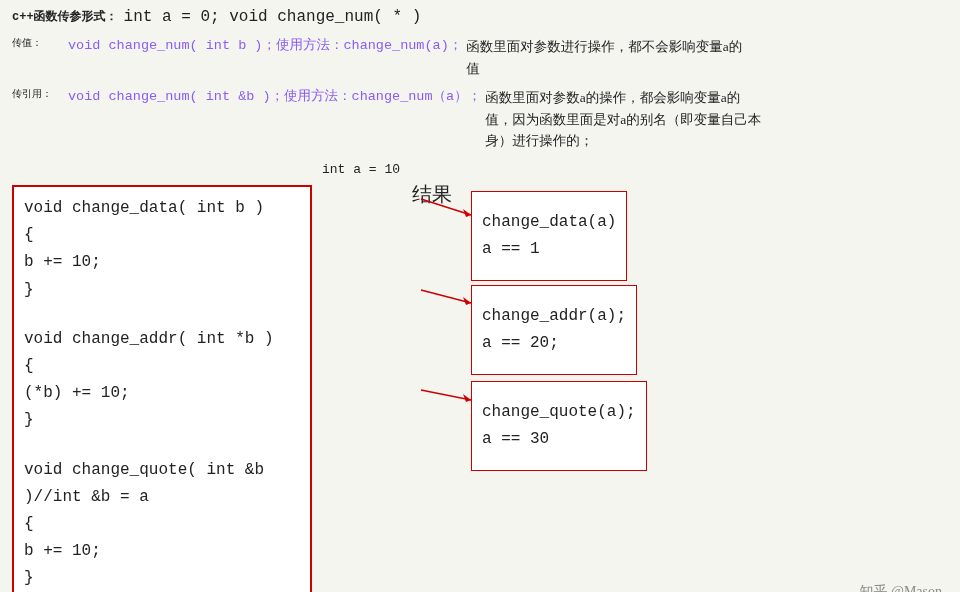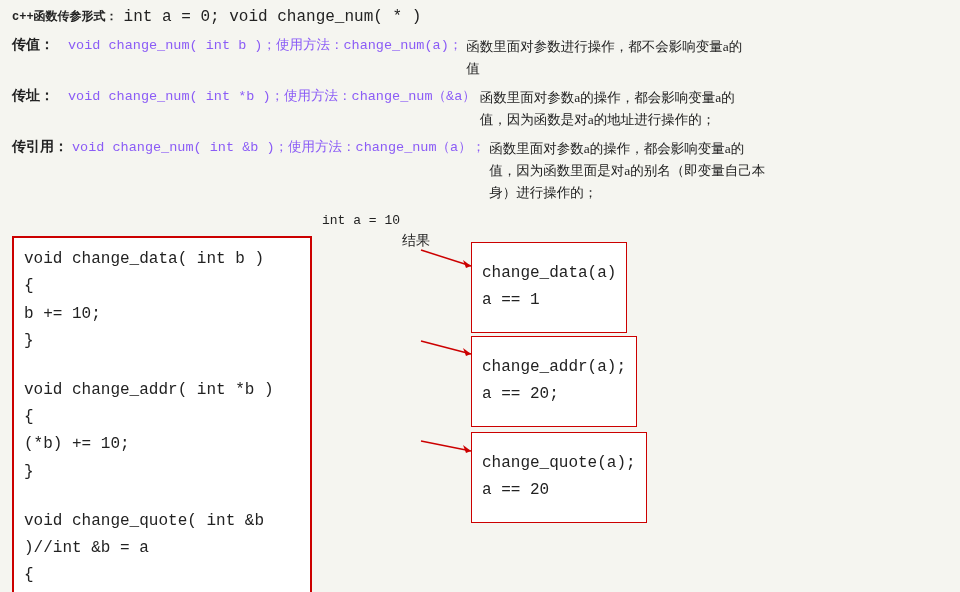--- a/index.html
+++ b/index.html
@@ -66,22 +66,22 @@
       color: #888;
       font-family: 'SimSun', serif;
     }
     .section-row {
       display: flex;
       align-items: flex-start;
       margin-bottom: 8px;
     }
     .section-label {
       min-width: 52px;
-      font-weight: bold;
-      font-size: 14px;
+      font-weight: normal;
+      font-size: 10px;
       color: #222;
       white-space: nowrap;
       margin-right: 4px;
     }
     .section-code {
       font-family: Liberation Mono, monospace;
       font-size: 13.5px;
       color: #8b5cf6;
       white-space: nowrap;
       margin-right: 4px;
@@ -113,25 +113,20 @@
     <span class="header-label code-inline">c++函数传参形式：</span>
     <span class="code-inline">int a = 0; void change_num( * )</span>
   </div>
 
   <div class="section-row">
     <span class="section-label">传值：</span>
     <span class="section-code">void change_num( int b )；使用方法：change_num(a)；</span>
     <span class="section-desc">函数里面对参数进行操作，都不会影响变量a的值</span>
   </div>
 
-  <div class="section-row">
-    <span class="section-label">传址：</span>
-    <span class="section-code">void change_num( int *b )；使用方法：change_num（&amp;a）</span>
-    <span class="section-desc">函数里面对参数a的操作，都会影响变量a的值，因为函数是对a的地址进行操作的；</span>
-  </div>
 
   <div class="section-row">
     <span class="section-label">传引用：</span>
     <span class="section-code">void change_num( int &amp;b )；使用方法：change_num（a）；</span>
     <span class="section-desc">函数里面对参数a的操作，都会影响变量a的值，因为函数里面是对a的别名（即变量自己本身）进行操作的；</span>
   </div>
 
   <div style="display:flex; align-items:center; margin-bottom:4px; margin-left:310px;">
     <span class="code-inline int-a-line">int a = 10</span>
   </div>
@@ -150,21 +145,21 @@
       <div class="code-inline">}</div>
       <div>&nbsp;</div>
       <div class="code-inline">void change_quote( int &amp;b )//int &amp;b = a</div>
       <div class="code-inline">{</div>
       <div class="code-inline">        b += 10;</div>
       <div class="code-inline">}</div>
     </div>
 
     <div style="position:relative; width:380px; margin-left:4px;">
 
-      <div style="position:absolute; top:-4px; left:86px; font-size:14px; color:#222;">结果</div>
+      <div style="position:absolute; top:-4px; left:96px; font-size:20px; color:#222;">结果</div>
 
       <svg style="position:absolute; top:0; left:0; width:380px; height:300px; pointer-events:none;">
 
         <line x1="105" y1="14" x2="155" y2="30" stroke="#cc0000" stroke-width="1.5"></line>
         <polygon points="155,30 147,24 150,32" fill="#cc0000"></polygon>
 
         <line x1="105" y1="105" x2="155" y2="118" stroke="#cc0000" stroke-width="1.5"></line>
         <polygon points="155,118 147,112 150,120" fill="#cc0000"></polygon>
 
         <line x1="105" y1="205" x2="155" y2="215" stroke="#cc0000" stroke-width="1.5"></line>
@@ -181,21 +176,21 @@
       <div style="position:absolute; top:100px; left:155px;border-radius:7px;">
         <div class="result-box">
           <div class="code-inline">change_addr(a);</div>
           <div class="code-inline">a == 20;</div>
         </div>
       </div>
 
       <div style="position:absolute; top:196px; left:155px;">
         <div class="result-box">
           <div class="code-inline">change_quote(a);</div>
-          <div class="code-inline">a == 20</div>
+          <div class="code-inline">a == 30</div>
         </div>
       </div>
     </div>
 
   </div>
 
   <div class="watermark">知乎 @Mason</div>
 </div>
 
 </body></html>

